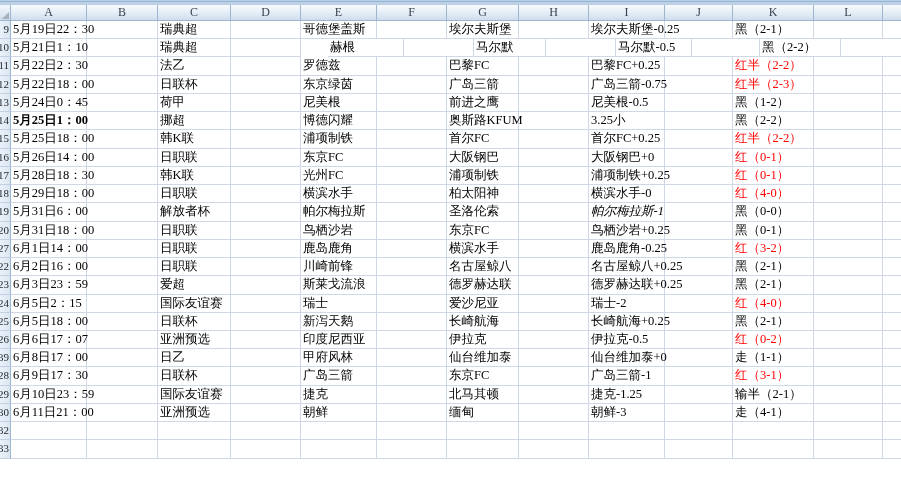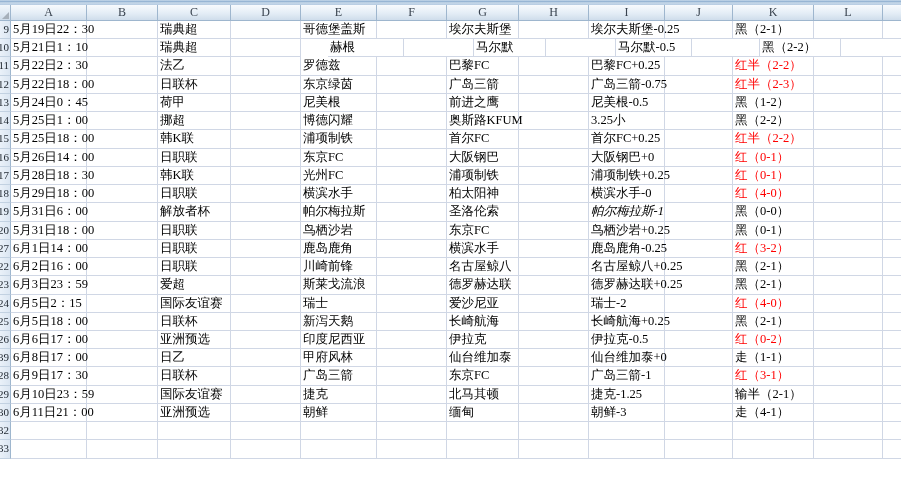--- a/index.html
+++ b/index.html
@@ -169,21 +169,21 @@
         <div class="cell" style="flex: 0 0 72px; width: 72px;">前进之鹰</div>
         <div class="cell" style="flex: 0 0 70px; width: 70px;"></div>
         <div class="cell" style="flex: 0 0 76px; width: 76px;">尼美根-0.5</div>
         <div class="cell" style="flex: 0 0 68px; width: 68px;"></div>
         <div class="cell" style="flex: 0 0 81px; width: 81px;">黑（1-2）</div>
         <div class="cell" style="flex: 0 0 69px; width: 69px;"></div>
         <div class="cell filler"></div>
       </div>
       <div class="row">
         <div class="rowhead">14</div>
-        <div class="cell" style="flex: 0 0 76px; width: 76px;">5月25日1：00</div>
+        <div class="cell" style="flex: 0 0 76px; width: 76px; font-weight: bold;">5月25日1：00</div>
         <div class="cell" style="flex: 0 0 71px; width: 71px;"></div>
         <div class="cell" style="flex: 0 0 73px; width: 73px;">挪超</div>
         <div class="cell" style="flex: 0 0 70px; width: 70px;"></div>
         <div class="cell" style="flex: 0 0 76px; width: 76px;">博德闪耀</div>
         <div class="cell" style="flex: 0 0 70px; width: 70px;"></div>
         <div class="cell" style="flex: 0 0 72px; width: 72px;">奥斯路KFUM</div>
         <div class="cell" style="flex: 0 0 70px; width: 70px;"></div>
         <div class="cell" style="flex: 0 0 76px; width: 76px;">3.25小</div>
         <div class="cell" style="flex: 0 0 68px; width: 68px;"></div>
         <div class="cell" style="flex: 0 0 81px; width: 81px;">黑（2-2）</div>
@@ -361,21 +361,21 @@
         <div class="cell" style="flex: 0 0 72px; width: 72px;">长崎航海</div>
         <div class="cell" style="flex: 0 0 70px; width: 70px;"></div>
         <div class="cell" style="flex: 0 0 76px; width: 76px;">长崎航海+0.25</div>
         <div class="cell" style="flex: 0 0 68px; width: 68px;"></div>
         <div class="cell" style="flex: 0 0 81px; width: 81px;">黑（2-1）</div>
         <div class="cell" style="flex: 0 0 69px; width: 69px;"></div>
         <div class="cell filler"></div>
       </div>
       <div class="row">
         <div class="rowhead">26</div>
-        <div class="cell" style="flex: 0 0 76px; width: 76px;">6月6日17：00</div>
+        <div class="cell" style="flex: 0 0 76px; width: 76px;">6月6日17：07</div>
         <div class="cell" style="flex: 0 0 71px; width: 71px;"></div>
         <div class="cell" style="flex: 0 0 73px; width: 73px;">亚洲预选</div>
         <div class="cell" style="flex: 0 0 70px; width: 70px;"></div>
         <div class="cell" style="flex: 0 0 76px; width: 76px;">印度尼西亚</div>
         <div class="cell" style="flex: 0 0 70px; width: 70px;"></div>
         <div class="cell" style="flex: 0 0 72px; width: 72px;">伊拉克</div>
         <div class="cell" style="flex: 0 0 70px; width: 70px;"></div>
         <div class="cell" style="flex: 0 0 76px; width: 76px;">伊拉克-0.5</div>
         <div class="cell" style="flex: 0 0 68px; width: 68px;"></div>
         <div class="cell red" style="flex: 0 0 81px; width: 81px;">红（0-2）</div>

